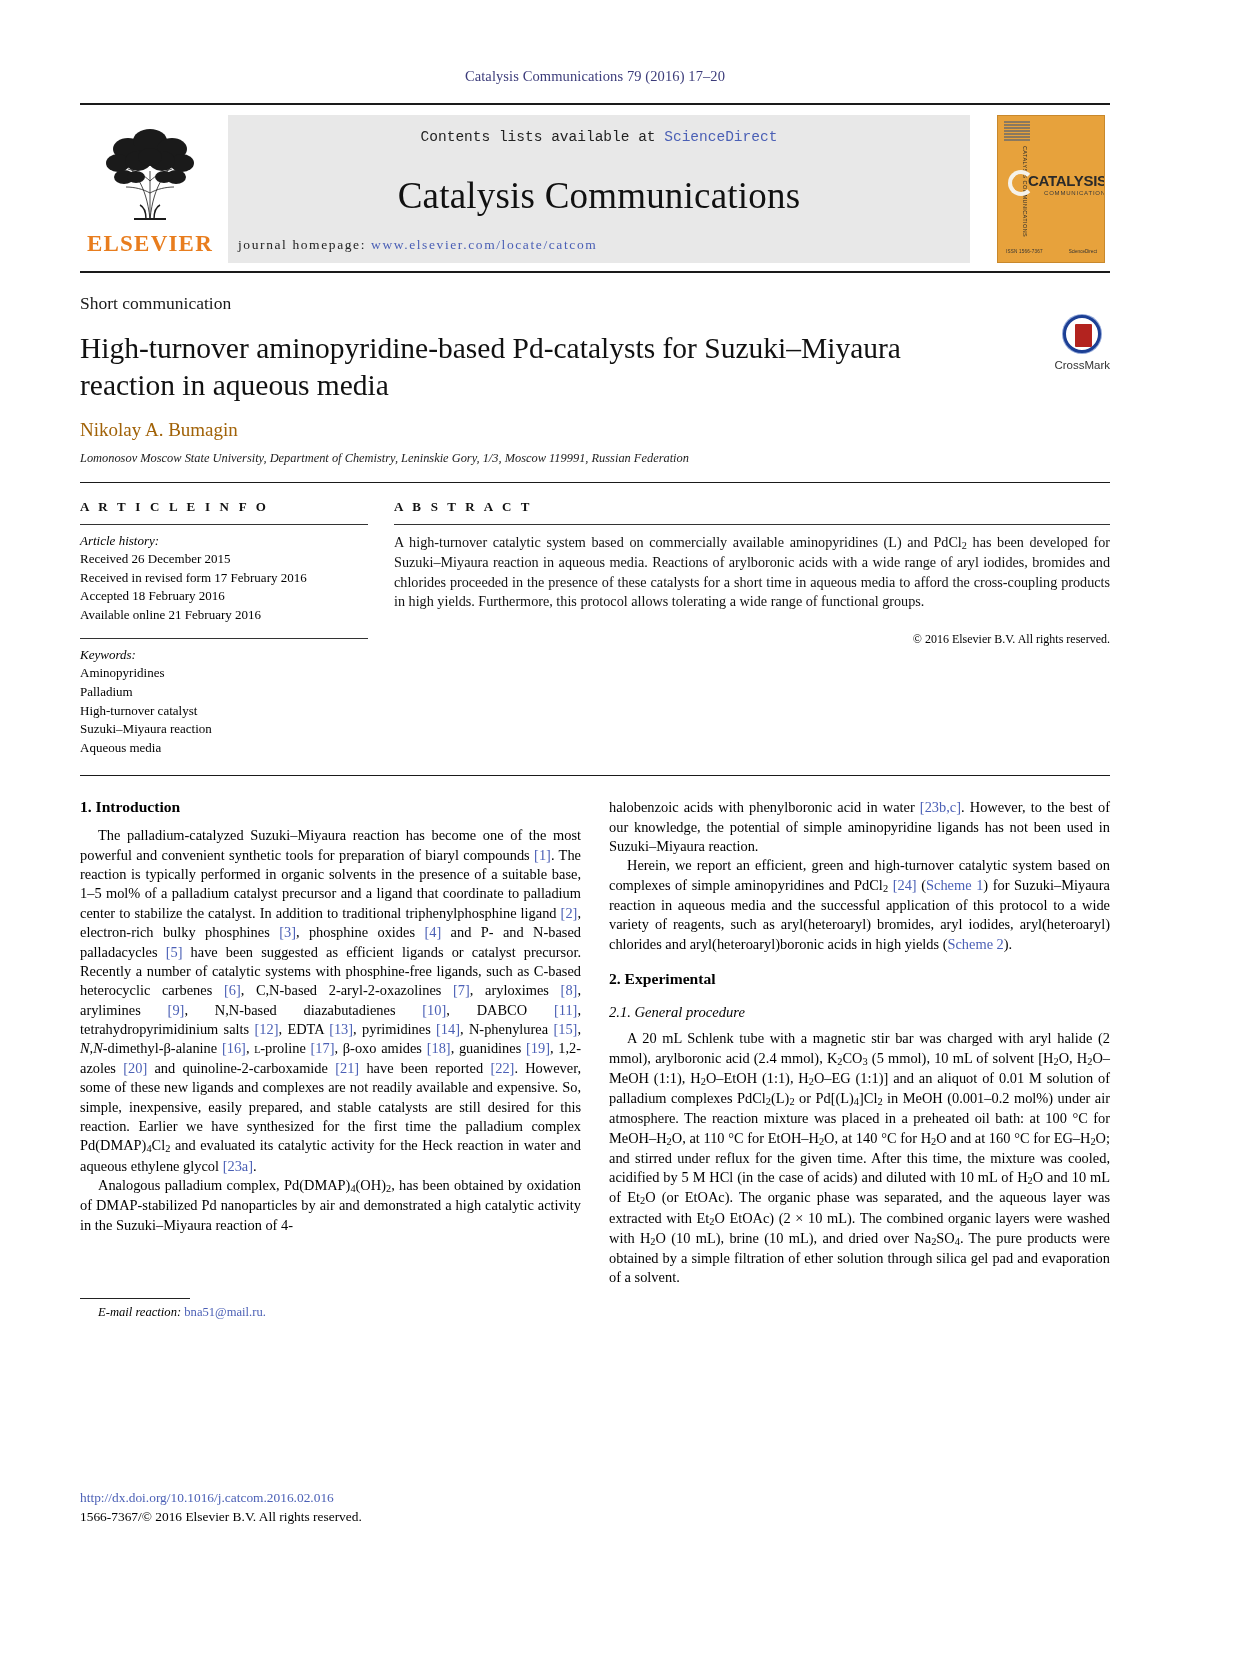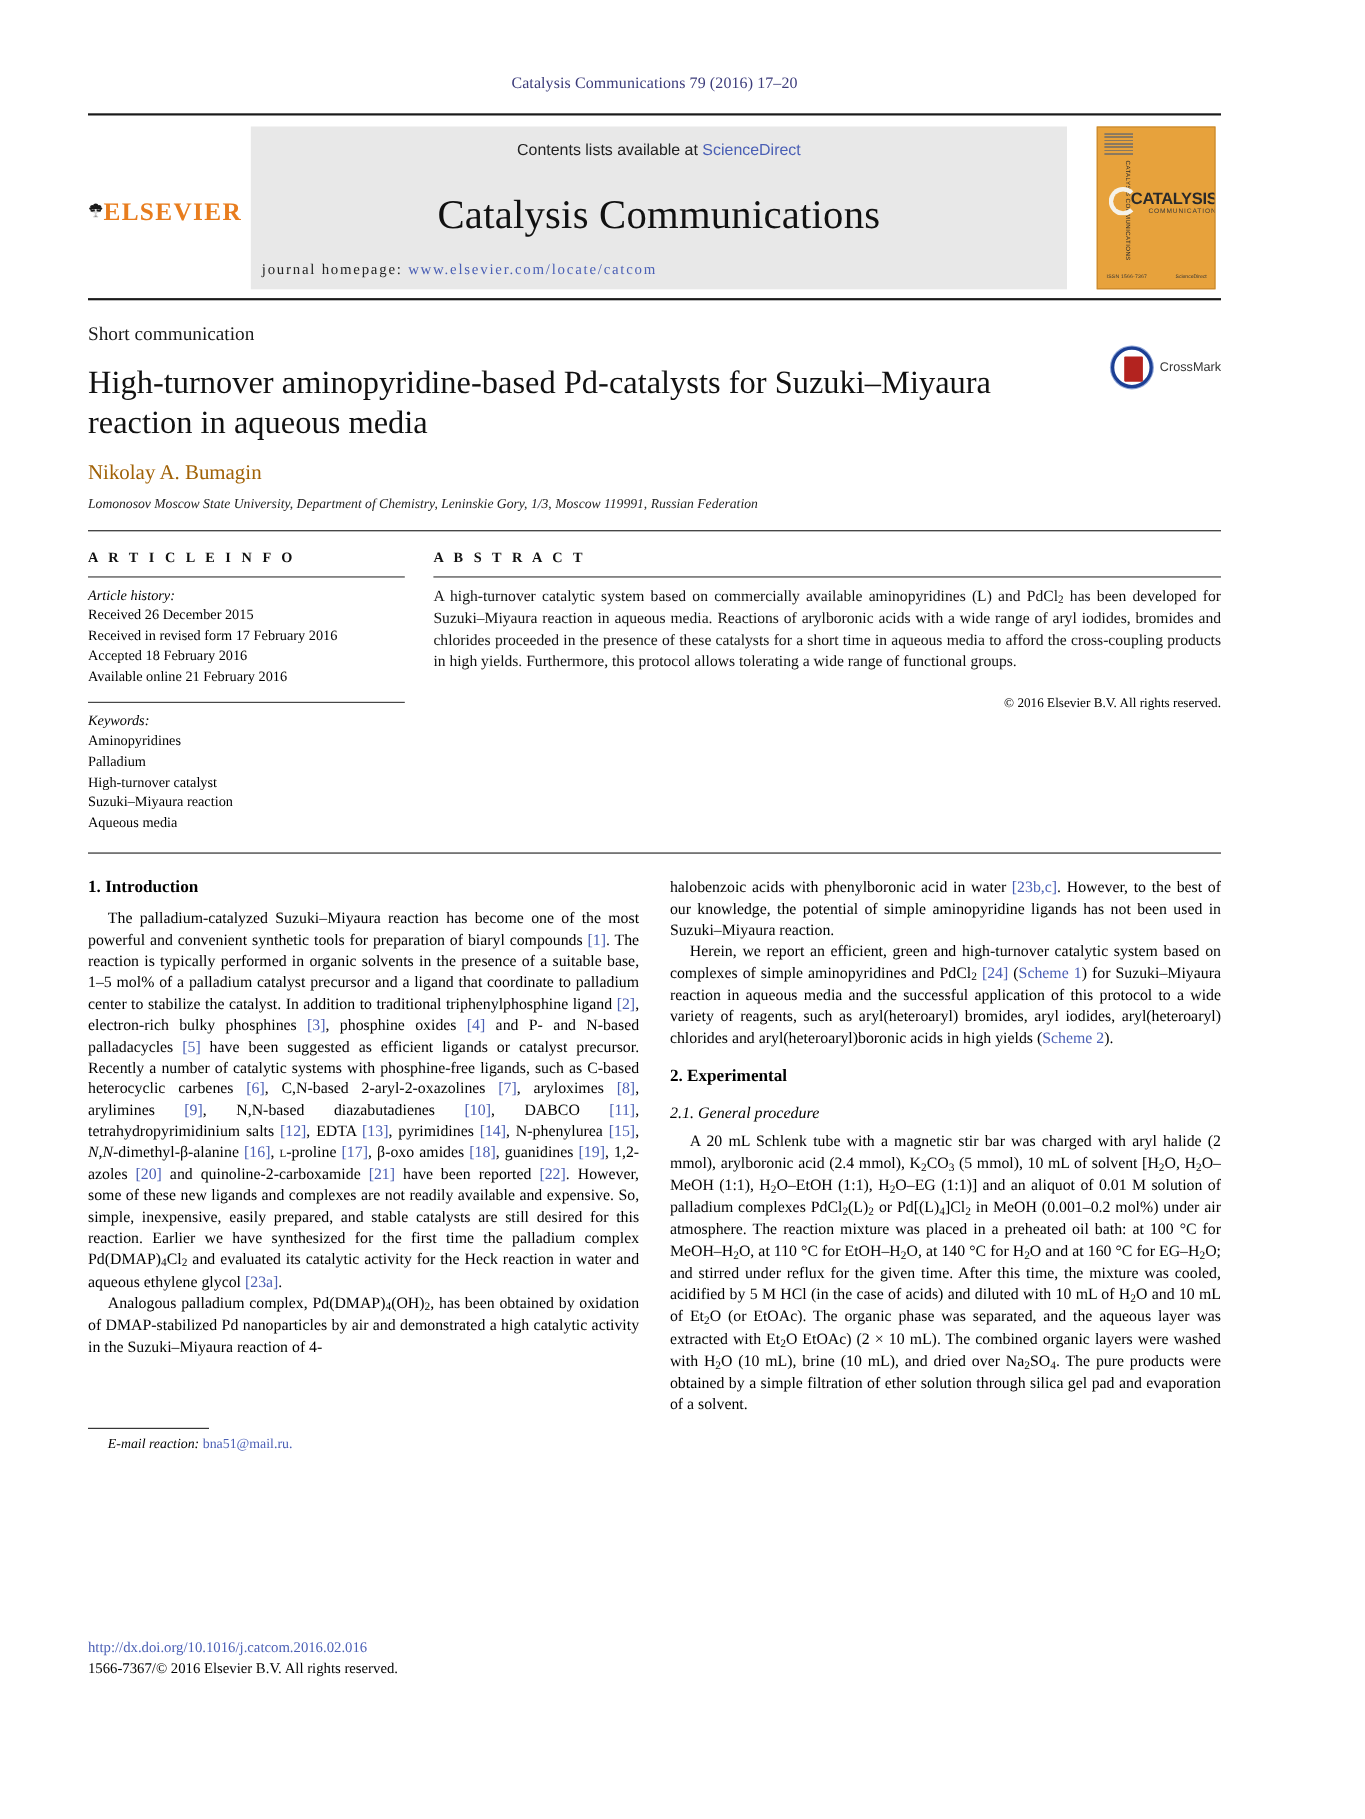--- a/index.html
+++ b/index.html
@@ -30,23 +30,23 @@
     border-top: 2.2px solid #1a1a1a;
     padding-top: 10px;
     display: flex;
     align-items: stretch;
     gap: 0;
   }
   .elsevier-box {
     width: 140px;
     flex: 0 0 140px;
     display: flex;
-    flex-direction: row;
+    flex-direction: column;
     align-items: center;
-    justify-content: flex-end;
+    justify-content: flex-start;
     padding-top: 4px;
   }
   .tree-logo { width: 104px; height: 108px; display: block; }
   .elsevier-word {
     font-family: "Liberation Serif", serif;
     font-size: 23px;
     letter-spacing: 1.2px;
     color: #e87d1e;
     font-weight: 700;
     margin-top: 4px;
@@ -56,21 +56,21 @@
     background: #e8e8e8;
     margin-left: 8px;
     padding: 14px 10px 10px 10px;
     display: flex;
     flex-direction: column;
     justify-content: space-between;
     min-height: 140px;
   }
   .contents-line {
     text-align: center;
-    font-family: Liberation Sans, sans-serif;
+    font-family: Liberation Mono, monospace;
     font-size: 14.5px;
     color: #222;
   }
   .contents-line .sd { color: #4a5fb5; }
   .journal-name {
     text-align: center;
     font-family: "Liberation Serif", serif;
     font-size: 37px;
     color: #111;
     margin: 14px 0 6px 0;
@@ -160,21 +160,21 @@
   }
   .authors { font-size: 19px; color: #a16207; margin: 8px 0 10px 0; }
   .affil {
     font-size: 12.4px;
     font-style: italic;
     color: #222;
     margin-bottom: 16px;
   }
   .crossmark {
     position: absolute; right: 0; top: 42px;
-    display: flex; align-items: center; gap: 6px;
+    display: flex; align-items: center; gap: 6px; flex-direction: column;
   }
   .cm-badge {
     width: 38px; height: 38px; border-radius: 50%;
     background: #ffffff;
     border: 3px solid #1c3f94;
     position: relative;
     box-shadow: 0 0 0 1px #8fa6d8;
   }
   .cm-badge::after {
     content: ""; position: absolute; left: 9px; top: 6px;

